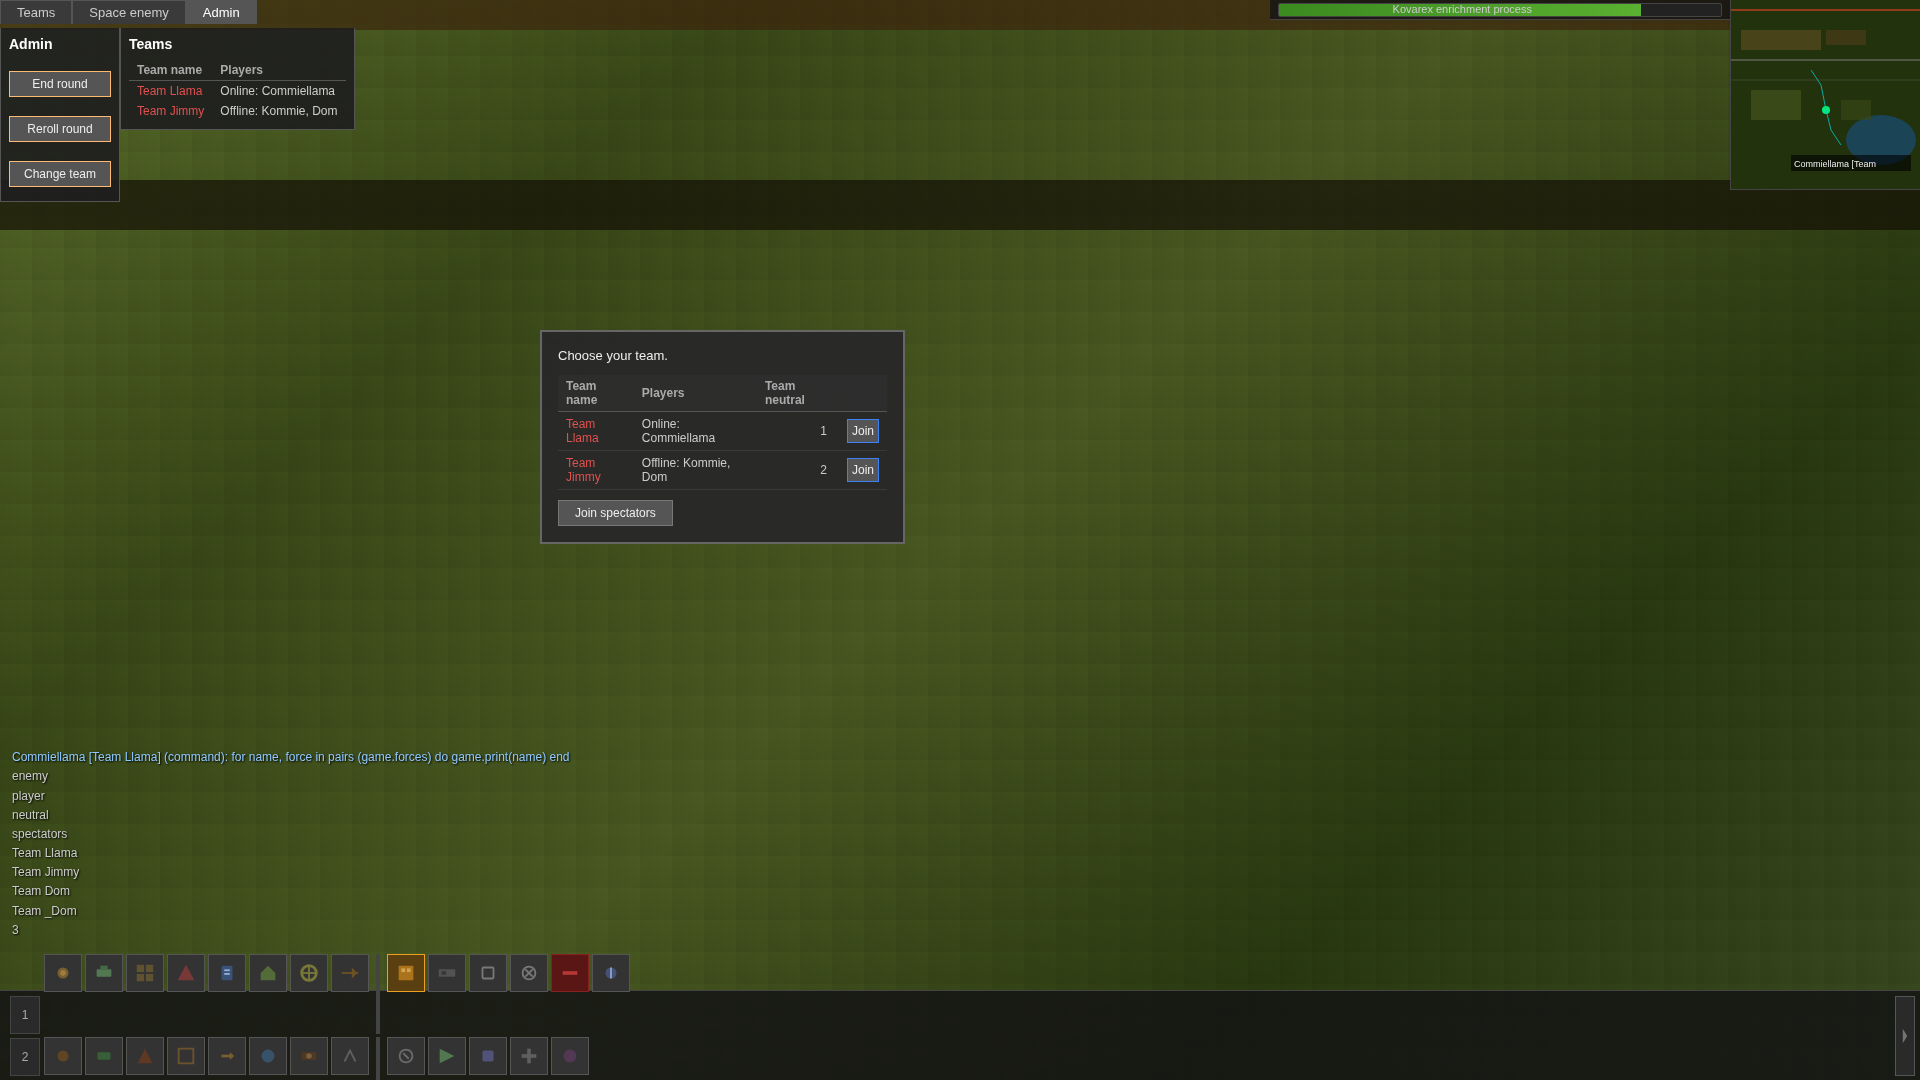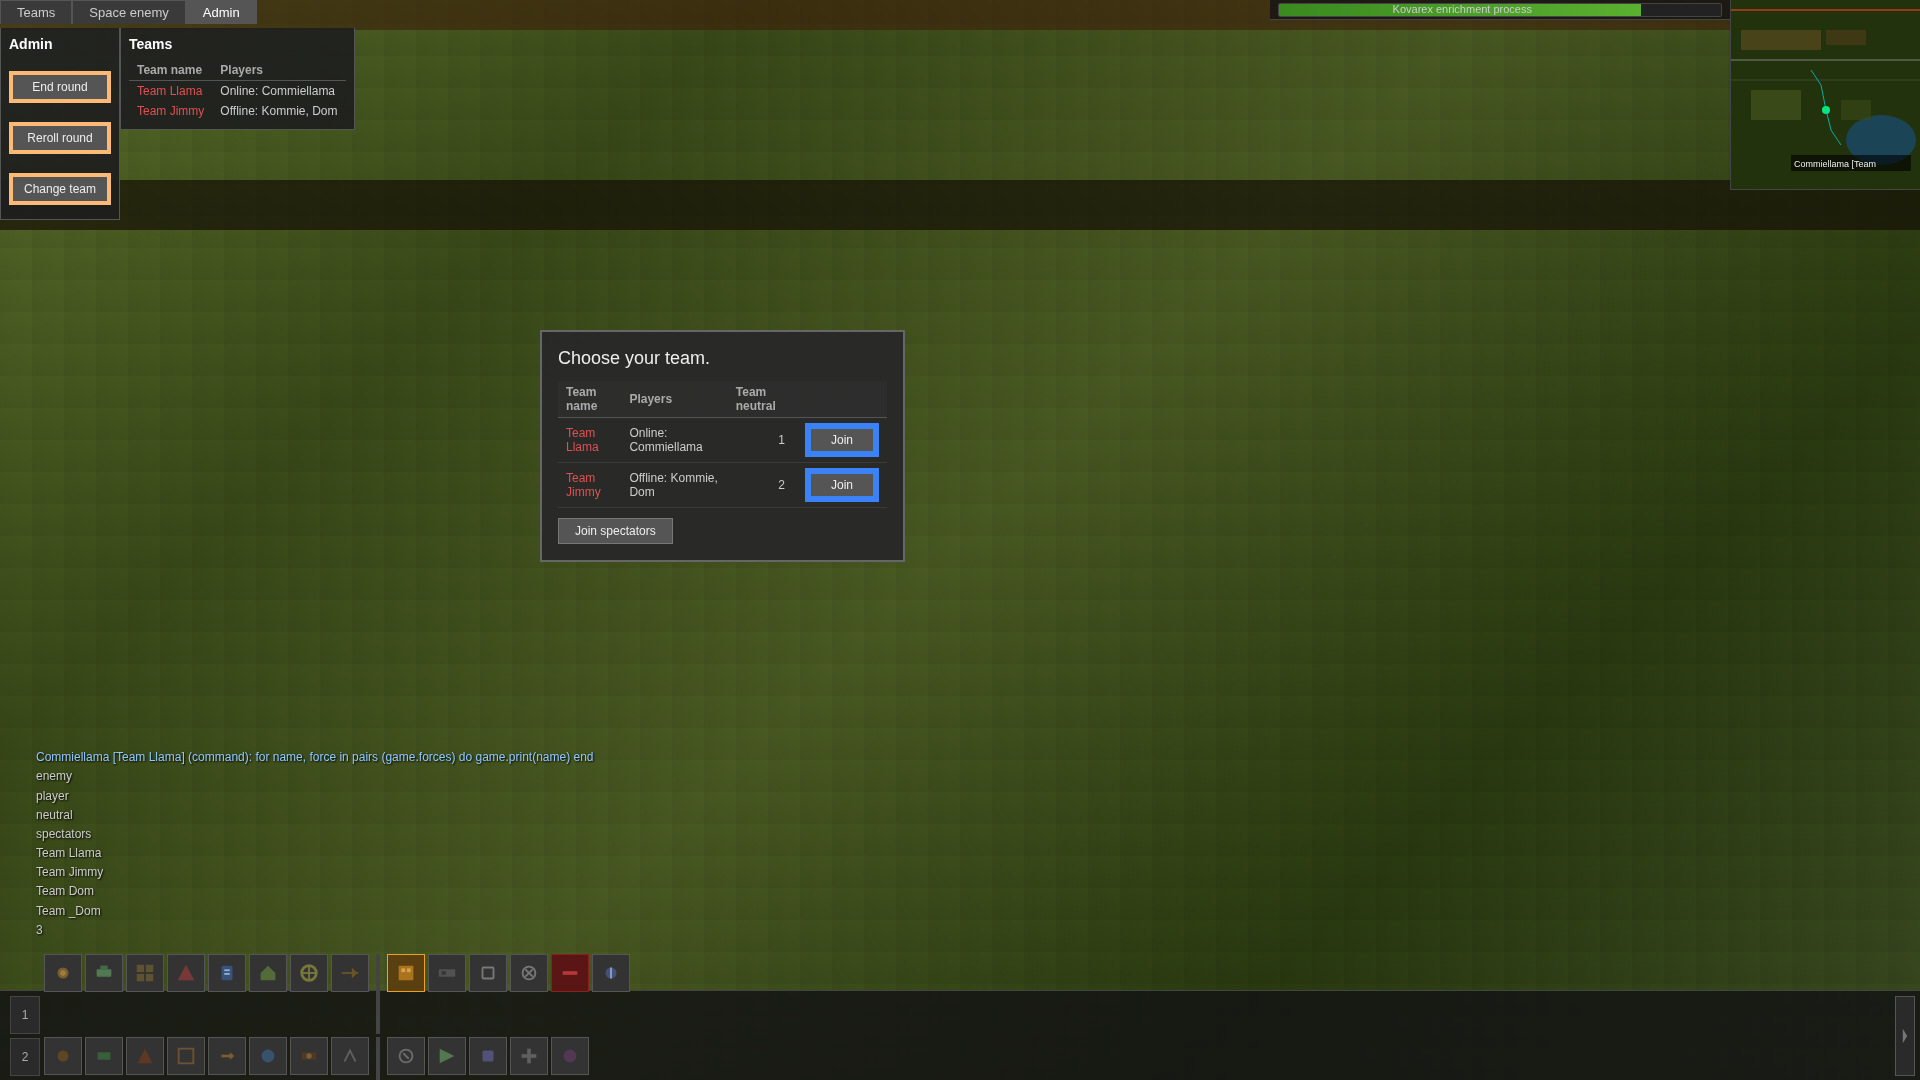--- a/index.html
+++ b/index.html
@@ -91,21 +91,21 @@
       font-weight: bold;
       margin-bottom: 8px;
       font-size: 14px;
     }
     .admin-btn {
       display: block;
       width: 100%;
       margin-bottom: 6px;
       padding: 5px 8px;
       background: #555;
-      border: 4px solid #fdba74;
+      border: 1px solid #fdba74;
       color: #eee;
       cursor: pointer;
       font-size: 12px;
       text-align: center;
       margin-top: 19px;
     }
 
     
     #teams-panel {
       position: absolute;
@@ -153,21 +153,21 @@
       position: absolute;
       top: 330px; left: 540px;
       width: 365px;
       background: rgba(40,40,40,0.97);
       border: 2px solid #666;
       z-index: 200;
       padding: 16px;
     }
     #choose-team-modal .modal-title {
       color: #eee;
-      font-size: 18px;
+      font-size: 13px;
       margin-bottom: 12px;
       font-weight: normal;
     }
     #choose-team-table {
       border-collapse: collapse;
       width: 100%;
       margin-bottom: 10px;
     }
     #choose-team-table th {
       color: #aaa;
@@ -181,40 +181,40 @@
       padding: 5px 8px;
       font-size: 12px;
       color: #ccc;
       border-bottom: 1px solid #3a3a3a;
     }
     .modal-team-link {
       color: #e05050;
       cursor: pointer;
     }
     .join-btn {
-      padding: 4px 20px;
+      padding: 4px 4px;
       background: #555;
-      border: 6px solid #3b82f6;
+      border: 1px solid #3b82f6;
       color: #eee;
       cursor: pointer;
       font-size: 12px;
     }
     .join-spectators-btn {
       padding: 5px 16px;
       background: #555;
       border: 1px solid #777;
       color: #eee;
       cursor: pointer;
       font-size: 12px;
     }
 
     
     #console-log {
       position: absolute;
-      bottom: 140px; left: 36px;
+      bottom: 140px; left: 12px;
       z-index: 50;
       color: #eee;
       font-size: 12px;
       text-shadow: 1px 1px 2px #000;
     }
     #console-log .log-line {
       line-height: 1.6;
     }
     #console-log .log-cmd {
       color: #8fc8ff;

